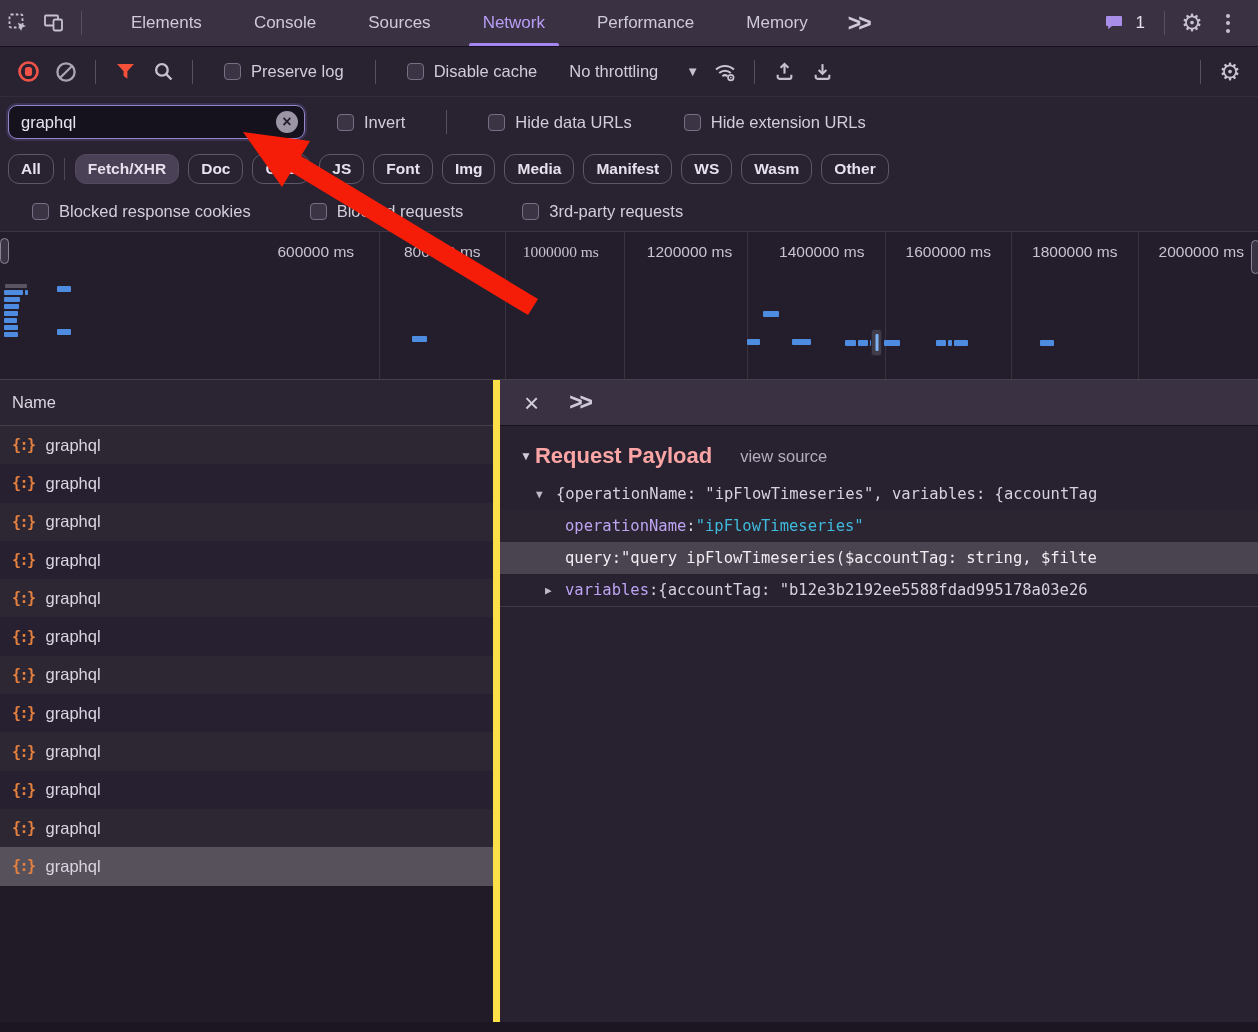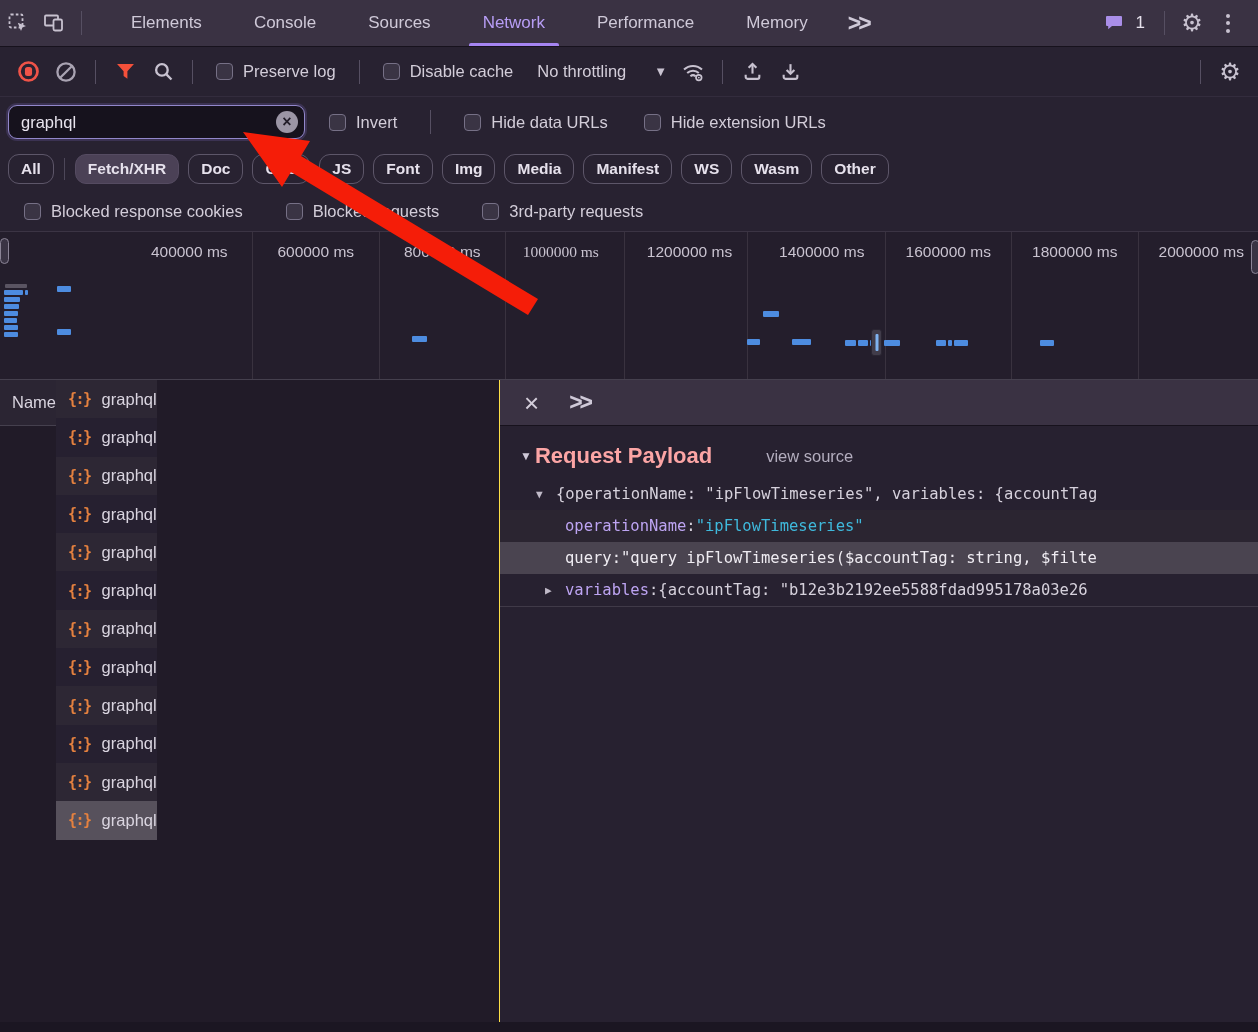--- a/index.html
+++ b/index.html
@@ -25,21 +25,21 @@
   .chev{color:#cfc9d8;font-size:23px;font-weight:bold;letter-spacing:-3px;margin:0 14px;cursor:pointer}
   .tb-right{margin-left:auto;display:flex;align-items:center;padding-right:12px}
   .chat-count{font-size:17px;color:#e6e1ec;margin:0 10px 0 4px}
   .gear{font-size:24px;color:#c8c2d0;line-height:1}
   .kebab{display:flex;flex-direction:column;gap:3.5px;padding:6px}
   .kebab i{width:4px;height:4px;border-radius:50%;background:#c8c2d0}
 
   
   .toolbar{height:50px;background:#282231;display:flex;align-items:center;padding:0 10px;
            border-bottom:1px solid #332c3d;gap:2px}
-  .check{display:flex;align-items:center;gap:10px;font-size:16.5px;color:#d3cdd9;margin:0 12px;cursor:pointer;white-space:nowrap}
+  .check{display:flex;align-items:center;gap:10px;font-size:16.5px;color:#d3cdd9;margin:0 20px;cursor:pointer;white-space:nowrap}
   .box{width:17px;height:17px;border-radius:4px;border:1.5px solid #767086;background:#3a3444;flex:none}
   .throttle{display:flex;align-items:center;gap:28px;font-size:16.5px;color:#d3cdd9;margin:0 6px 0 10px;cursor:pointer;white-space:nowrap}
   .caret{font-size:13px;color:#c8c2d0}
   .spacer{flex:1}
 
   
   .filterrow{height:50px;background:#282231;display:flex;align-items:center;padding:0 8px;gap:12px}
   .filterbox{width:297px;height:34px;background:#16121d;border:1.5px solid #9287cb;border-radius:9px;
              display:flex;align-items:center;padding:0 6px 0 12px;
              box-shadow:0 0 0 2px rgba(128,108,200,.22)}
@@ -64,21 +64,21 @@
           font-size:15.5px;color:#c9c3d0}
   .bar{position:absolute;background:var(--bar-blue);border-radius:1px}
   .bar.gray{background:#5a5462}
   .marker{position:absolute;background:#413c4a;border:1px solid #2a2532;border-radius:3px}
   .marker::after{content:"";position:absolute;left:50%;top:4px;bottom:4px;width:3px;
                  transform:translateX(-50%);background:#7fb2f0;border-radius:1px}
   .grab{position:absolute;border:1.5px solid #8b8496;background:#3a3444;border-radius:6px}
 
   
   .split{display:flex;height:642px}
-  .requests{width:500px;border-right:1px solid #fde047;background:#211b28;display:flex;flex:none}
+  .requests{width:500px;border-right:7px solid #fde047;background:#211b28;display:flex;flex-direction:column;flex:none}
   .req-header{height:46px;display:flex;align-items:center;padding-left:12px;font-size:16.5px;color:#d9d4df;
               background:#2b2533;border-bottom:1px solid #45404e;flex:none}
   .req-row{height:38.3px;display:flex;align-items:center;padding-left:12px;gap:11px;font-size:16.5px;
            color:#dad5e0;cursor:pointer;flex:none}
   .req-row.odd{background:#2d2734}
   .req-row.even{background:#262030}
   .req-row.sel{background:#57515c}
   .jicon{font-family:"DejaVu Sans Mono",monospace;font-weight:bold;color:var(--icon-orange);
          font-size:15px;letter-spacing:-1.5px}
 
@@ -88,21 +88,21 @@
   .closex{font-size:26px;color:#d3cdda;margin:0 12px;background:none;border:none;cursor:pointer;line-height:1;padding:0 4px}
   .dtab{padding:0 16px;height:100%;display:flex;align-items:center;font-size:17px;color:#d3cdda;position:relative;cursor:pointer}
   .dtab.active{color:#c0a7f7}
   .dtab.active::after{content:"";position:absolute;left:12px;right:12px;bottom:0;height:3px;
                       background:var(--accent);border-radius:2px 2px 0 0}
 
   .det-body{flex:1;overflow:hidden}
   .payload-header{display:flex;align-items:center;padding:17px 0 9px 20px}
   .ph-tri{color:#cfc9d8;font-size:12px;margin-right:3px}
   .ph-title{font-size:22px;font-weight:bold;color:#fca5a5}
-  .ph-src{font-size:16.5px;color:#b3adbe;margin-left:54px;cursor:pointer}
+  .ph-src{font-size:16.5px;color:#b3adbe;margin-left:28px;cursor:pointer}
 
   .tree{font-family:"DejaVu Sans Mono",monospace;font-size:15.5px;color:#d6d1dc;border-bottom:1px solid #403a48}
   .trow{height:32px;display:flex;align-items:center;white-space:nowrap;overflow:hidden;cursor:default}
   .trow.ind1{padding-left:56px}
   .trow.ind2{padding-left:65px}
   .trow.zebra{background:#2b2531}
   .trow.hl{background:#4a4450;color:#efecf2}
   .tmark{width:20px;margin-left:-20px;display:inline-block;color:#c0bac8;font-size:11px;flex:none}
   .seg-key{color:var(--key-purple)}
   .seg-str{color:var(--string-cyan)}
@@ -279,21 +279,20 @@
       </label>
       <label class="check">
         <span class="box"></span>
         <span>3rd-party requests</span>
       </label>
     </div>
 
   <div class="timeline" id="timeline">
     <div class="grab" style="left:0;top:6px;width:9px;height:26px"></div>
     <div class="grab" style="left:1251px;top:8px;width:9px;height:34px"></div>
-      <div class="tl-col" style="left: 126.5px; width: 126.5px;"><span class="tl-label">400000 ms</span></div>
       <div class="tl-col" style="left: 253px; width: 126.5px;"><span class="tl-label">600000 ms</span></div>
       <div class="tl-col" style="left: 379.5px; width: 126.5px;"><span class="tl-label">800000 ms</span></div>
       <div class="tl-col" style="left: 498px; width: 126.5px; font-family: Liberation Serif, serif;"><span class="tl-label">1000000 ms</span></div>
       <div class="tl-col" style="left: 632.5px; width: 115px;"><span class="tl-label">1200000 ms</span></div>
       <div class="tl-col" style="left: 759px; width: 126.5px;"><span class="tl-label">1400000 ms</span></div>
       <div class="tl-col" style="left: 885.5px; width: 126.5px;"><span class="tl-label">1600000 ms</span></div>
       <div class="tl-col" style="left: 1012px; width: 126.5px;"><span class="tl-label">1800000 ms</span></div>
       <div class="tl-col" style="left: 1138.5px; width: 126.5px;"><span class="tl-label">2000000 ms</span></div>
       <div class="bar gray" style="left: 5px; top: 52px; width: 22px; height: 4px;"></div>
       <div class="bar" style="left: 4px; top: 58px; width: 19px; height: 5px;"></div>

